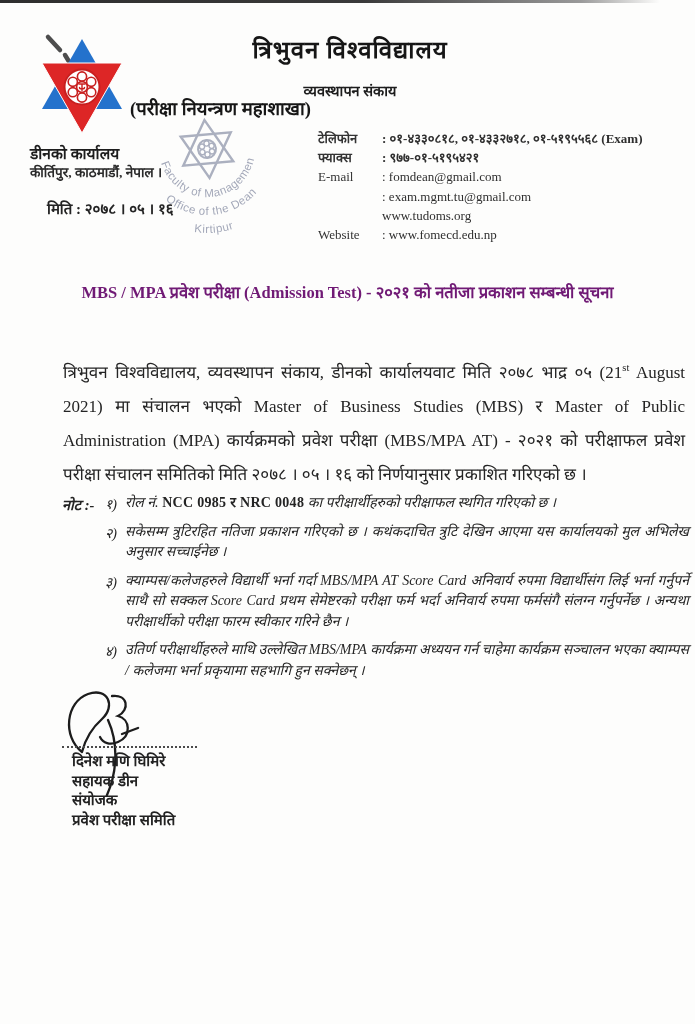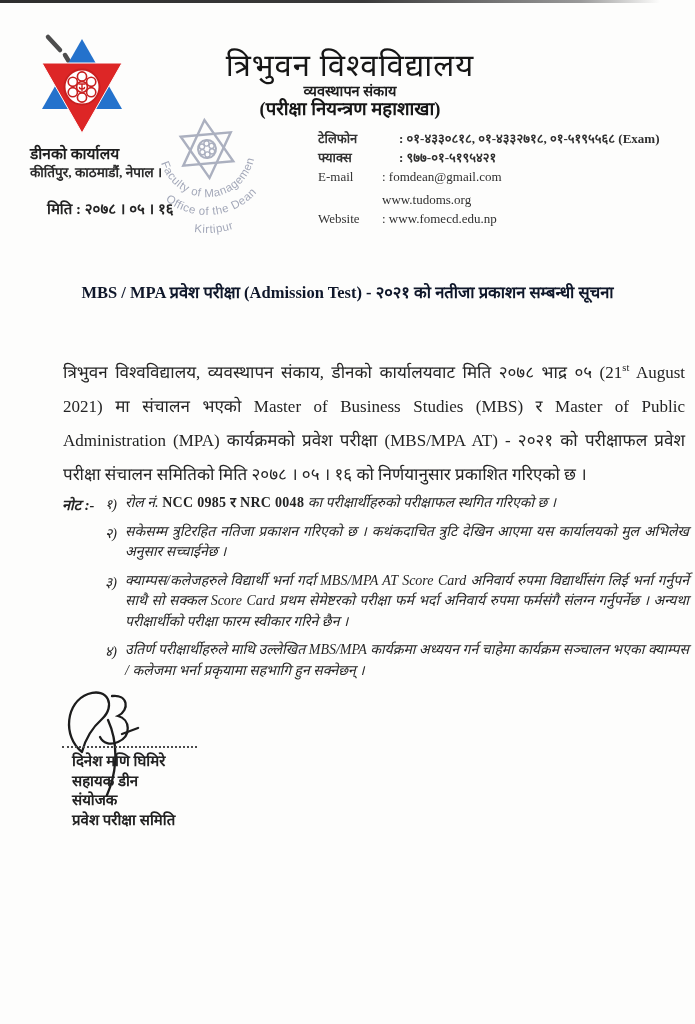--- a/index.html
+++ b/index.html
@@ -18,33 +18,31 @@
   
   .scan-edge {
     top: 0; left: 0; width: 660px; height: 3px;
     background: linear-gradient(to right, #2e2e2e 0%, #3a3a3a 55%, #9a9a9a 88%, rgba(255,255,255,0) 100%);
   }
 
   
   .uni-title {
     top: 32px; left: 130px; width: 440px;
     text-align: center;
-    font-size: 31px; font-weight: 400; color: #161616;
+    font-size: 24px; font-weight: 700; color: #161616;
     letter-spacing: 1px;
-    margin-top: 11px;
   }
   .faculty-line {
     top: 84px; left: 130px; width: 440px;
     text-align: center;
     font-size: 14.5px; font-weight: 700; color: #1d1d1d;
     line-height: 14px;
   }
   .division-line {
     top: 95px; left: 130px; width: 440px;
-    text-align: center;
     font-size: 18.5px; font-weight: 700; color: #161616;
   }
   .office-name {
     top: 142px; left: 30px;
     font-size: 15.5px; font-weight: 700; color: #1d1d1d;
   }
   .office-address {
     top: 163px; left: 30px;
     font-size: 13.5px; font-weight: 700; color: #2a2a2a;
   }
@@ -52,27 +50,27 @@
     top: 198px; left: 47px;
     font-size: 15px; font-weight: 700; color: #242424;
   }
 
   
   .contact { top: 131px; left: 318px; width: 372px; }
   .c-row { display: flex; line-height: 16px; margin-bottom: 3.2px; font-size: 13px; justify-content: center; }
   .c-label { width: 64px; flex: none; color: #333; }
   .c-label.dev { font-weight: 700; }
   .c-val { flex: 1; color: #2f2f2f; }
-  .c-val.num { font-weight: 700; margin-left: 17px; }
+  .c-val.num { font-weight: 700; }
 
   
   .subject {
     top: 280px; left: 40px; width: 615px;
     text-align: center;
-    font-size: 16.5px; font-weight: 700; color: #0f172a;
+    font-size: 16.5px; font-weight: 700; color: #701a75;
   }
   .body-text {
     top: 351px; left: 63px; width: 622px;
     font-size: 17px; line-height: 34px;
     text-align: justify; color: #242424;
   }
   .body-text sup { font-size: 0.62em; vertical-align: super; }
 
   
   .notes-label {
@@ -174,20 +172,21 @@
     <div class="c-row">
       <span class="c-label dev">फ्याक्स</span>
       <span class="c-val num">: ९७७-०१-५१९५४२१</span>
     </div>
     <div class="c-row">
       <span class="c-label">E-mail</span>
       <span class="c-val">: fomdean@gmail.com</span>
     </div>
     <div class="c-row">
       <span class="c-label"></span>
+      <span class="c-val">: exam.mgmt.tu@gmail.com</span>
     </div>
     <div class="c-row">
       <span class="c-label"></span>
       <span class="c-val">www.tudoms.org</span>
     </div>
     <div class="c-row">
       <span class="c-label">Website</span>
       <span class="c-val">: www.fomecd.edu.np</span>
     </div>
   </div>

